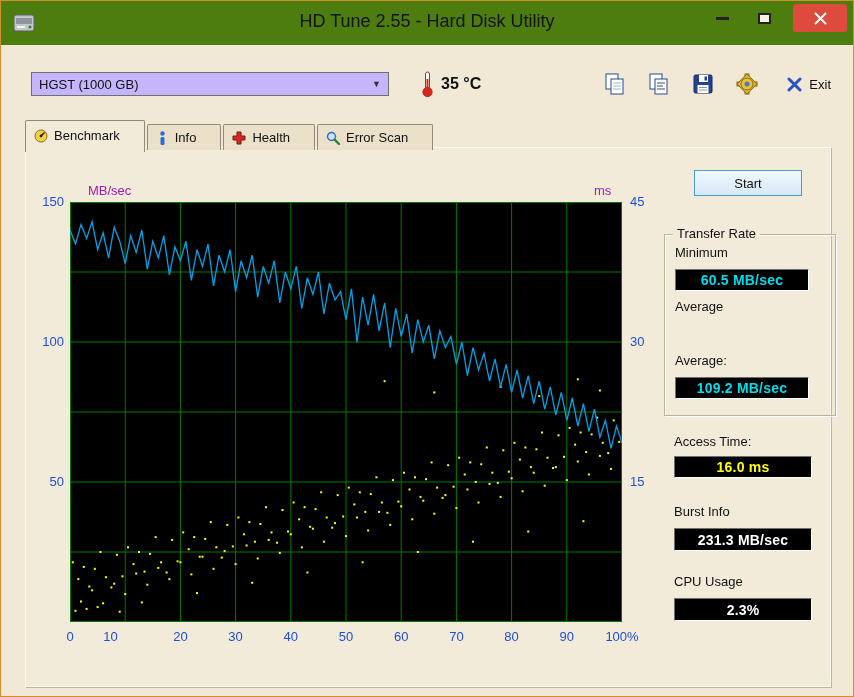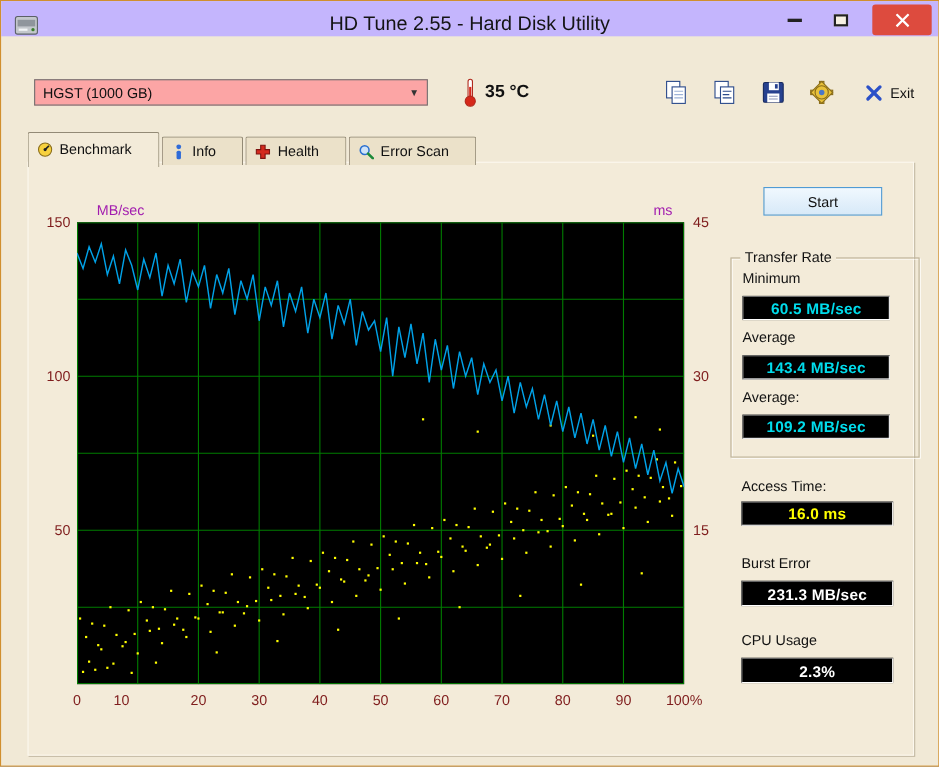--- a/index.html
+++ b/index.html
@@ -1,49 +1,49 @@
 <!DOCTYPE html>
 <html><head>
 <meta charset="utf-8">
 <style>
   html,body{margin:0;padding:0;background:#6b6b6b;}
   .window{position:relative;width:854px;height:697px;background:#F1E9D6;border:1px solid #D18F2E;
           box-sizing:border-box;overflow:hidden;font-family:"Liberation Sans",sans-serif;color:#111;}
   
-  .titlebar{position:absolute;left:0;top:0;right:0;height:32px;background:#c4b5fd;}
+  .titlebar{position:absolute;left:0;top:0;right:0;height:44px;background:#4d7c0f;}
   .app-icon{position:absolute;left:10px;top:9px;}
   .title{position:absolute;left:0;right:0;top:10px;text-align:center;font-size:18px;color:#141414;}
   .win-controls{position:absolute;right:6px;top:3px;display:flex;align-items:center;}
   .wc-btn{width:42px;height:28px;display:flex;align-items:center;justify-content:center;cursor:default;}
   .glyph-min{width:13px;height:3px;background:#222;}
   .glyph-max{width:13px;height:11px;border:2px solid #222;background:#F7F1E2;box-sizing:border-box;}
   .btn-close{width:54px;height:28px;background:#DD4B3E;border-radius:3px;margin-left:8px;
              display:flex;align-items:center;justify-content:center;}
   
   .toolbar{position:absolute;left:16px;right:16px;top:60px;height:46px;display:flex;align-items:center;}
-  .combo{width:358px;height:24px;background:#fca5a5;border:1px solid #707070;display:flex;align-items:center;
+  .combo{width:358px;height:24px;background:#c4b5fd;border:1px solid #707070;display:flex;align-items:center;
          justify-content:space-between;padding:0 7px;font-size:13px;box-sizing:border-box;margin-left:14px;}
   .combo-arrow{font-size:9px;color:#333;}
   .temp{display:flex;align-items:center;gap:7px;margin-left:32px;}
   .temp-value{font-size:16px;font-weight:bold;}
   .tool-group{margin-left:auto;display:flex;align-items:center;gap:16px;}
   .tool-btn{width:28px;height:26px;display:flex;align-items:center;justify-content:center;}
   .exit-btn{display:flex;align-items:center;gap:7px;margin-left:26px;margin-right:6px;font-size:13px;}
   
   .tabs{position:absolute;left:24px;top:119px;display:flex;align-items:flex-end;z-index:3;}
   .tab{display:flex;align-items:center;gap:6px;height:23px;padding:1px 24px 1px 8px;margin-right:2px;
        background:#EBE1C9;border:1px solid #93relay;border:1px solid #938A76;border-bottom:none;
        border-radius:2px 2px 0 0;font-size:13px;box-sizing:content-box;}
   .tab.active{background:#F3EBD9;height:27px;margin-bottom:-2px;padding-bottom:3px;}
   
   .panel{position:absolute;left:24px;top:146px;width:806px;height:540px;background:#F3EBD9;
          border:1px solid #FCF8EE;box-shadow:1px 1px 0 rgba(130,118,92,.45);box-sizing:border-box;}
   .chart{position:absolute;left:44px;top:54px;width:552px;height:420px;background:#000;}
   .axis-title{position:absolute;font-size:13px;color:#a21caf;}
-  .tick{position:absolute;font-size:13px;color:#7f1d1d;white-space:nowrap;}
+  .tick{position:absolute;font-size:13px;color:#1d4ed8;white-space:nowrap;}
   
   .start-button{position:absolute;left:668px;top:22px;width:108px;height:26px;
                 background:linear-gradient(#F0F8FE,#D7E9F8);border:1px solid #4F9BD5;
                 display:flex;align-items:center;justify-content:center;font-size:13px;box-sizing:border-box;}
   .groupbox{position:absolute;left:638px;top:86px;width:172px;height:182px;
             border:1px solid #BDB298;box-shadow:inset 1px 1px 0 #fff, 1px 1px 0 #fff;box-sizing:border-box;}
   .group-label{position:absolute;top:-9px;left:8px;background:#F3EBD9;padding:0 4px;font-size:13px;}
   .fld-label{position:absolute;font-size:13px;}
   .value-box{position:absolute;background:#000;border:1px solid;border-color:#6F6F6F #FFF #FFF #6F6F6F;
              display:flex;align-items:center;justify-content:center;font-size:14px;font-weight:bold;
@@ -366,35 +366,32 @@
       <span>Start</span>
     </div>
 
     <div class="groupbox">
       <span class="group-label">Transfer Rate</span>
       <span class="fld-label" style="left:10px;top:10px;">Minimum</span>
       <div class="value-box v-cyan" style="left:10px;top:34px;width:134px;height:22px;">
         <span>60.5 MB/sec</span>
       </div>
       <span class="fld-label" style="left:10px;top:64px;">Average</span>
-      <div class="value-box v-cyan" style="left:10px;top:88px;width:134px;height:22px;">
-        <span>143.4 MB/sec</span>
-      </div>
       <span class="fld-label" style="left:10px;top:118px;">Average:</span>
       <div class="value-box v-cyan" style="left:10px;top:142px;width:134px;height:22px;">
         <span>109.2 MB/sec</span>
       </div>
     </div>
 
     <span class="fld-label" style="left:648px;top:286px;">Access Time:</span>
     <div class="value-box v-yellow" style="left:648px;top:308px;width:138px;height:22px;">
       <span>16.0 ms</span>
     </div>
 
-    <span class="fld-label" style="left:648px;top:356px;">Burst Error</span>
+    <span class="fld-label" style="left:648px;top:356px;">Burst Info</span>
     <div class="value-box v-white" style="left:648px;top:380px;width:138px;height:23px;">
       <span>231.3 MB/sec</span>
     </div>
 
     <span class="fld-label" style="left:648px;top:426px;">CPU Usage</span>
     <div class="value-box v-white" style="left:648px;top:450px;width:138px;height:23px;">
       <span>2.3%</span>
     </div>
 
   <span class="tick" style="left: 2px; width: 36px; text-align: right; top: 46px;">150</span>

